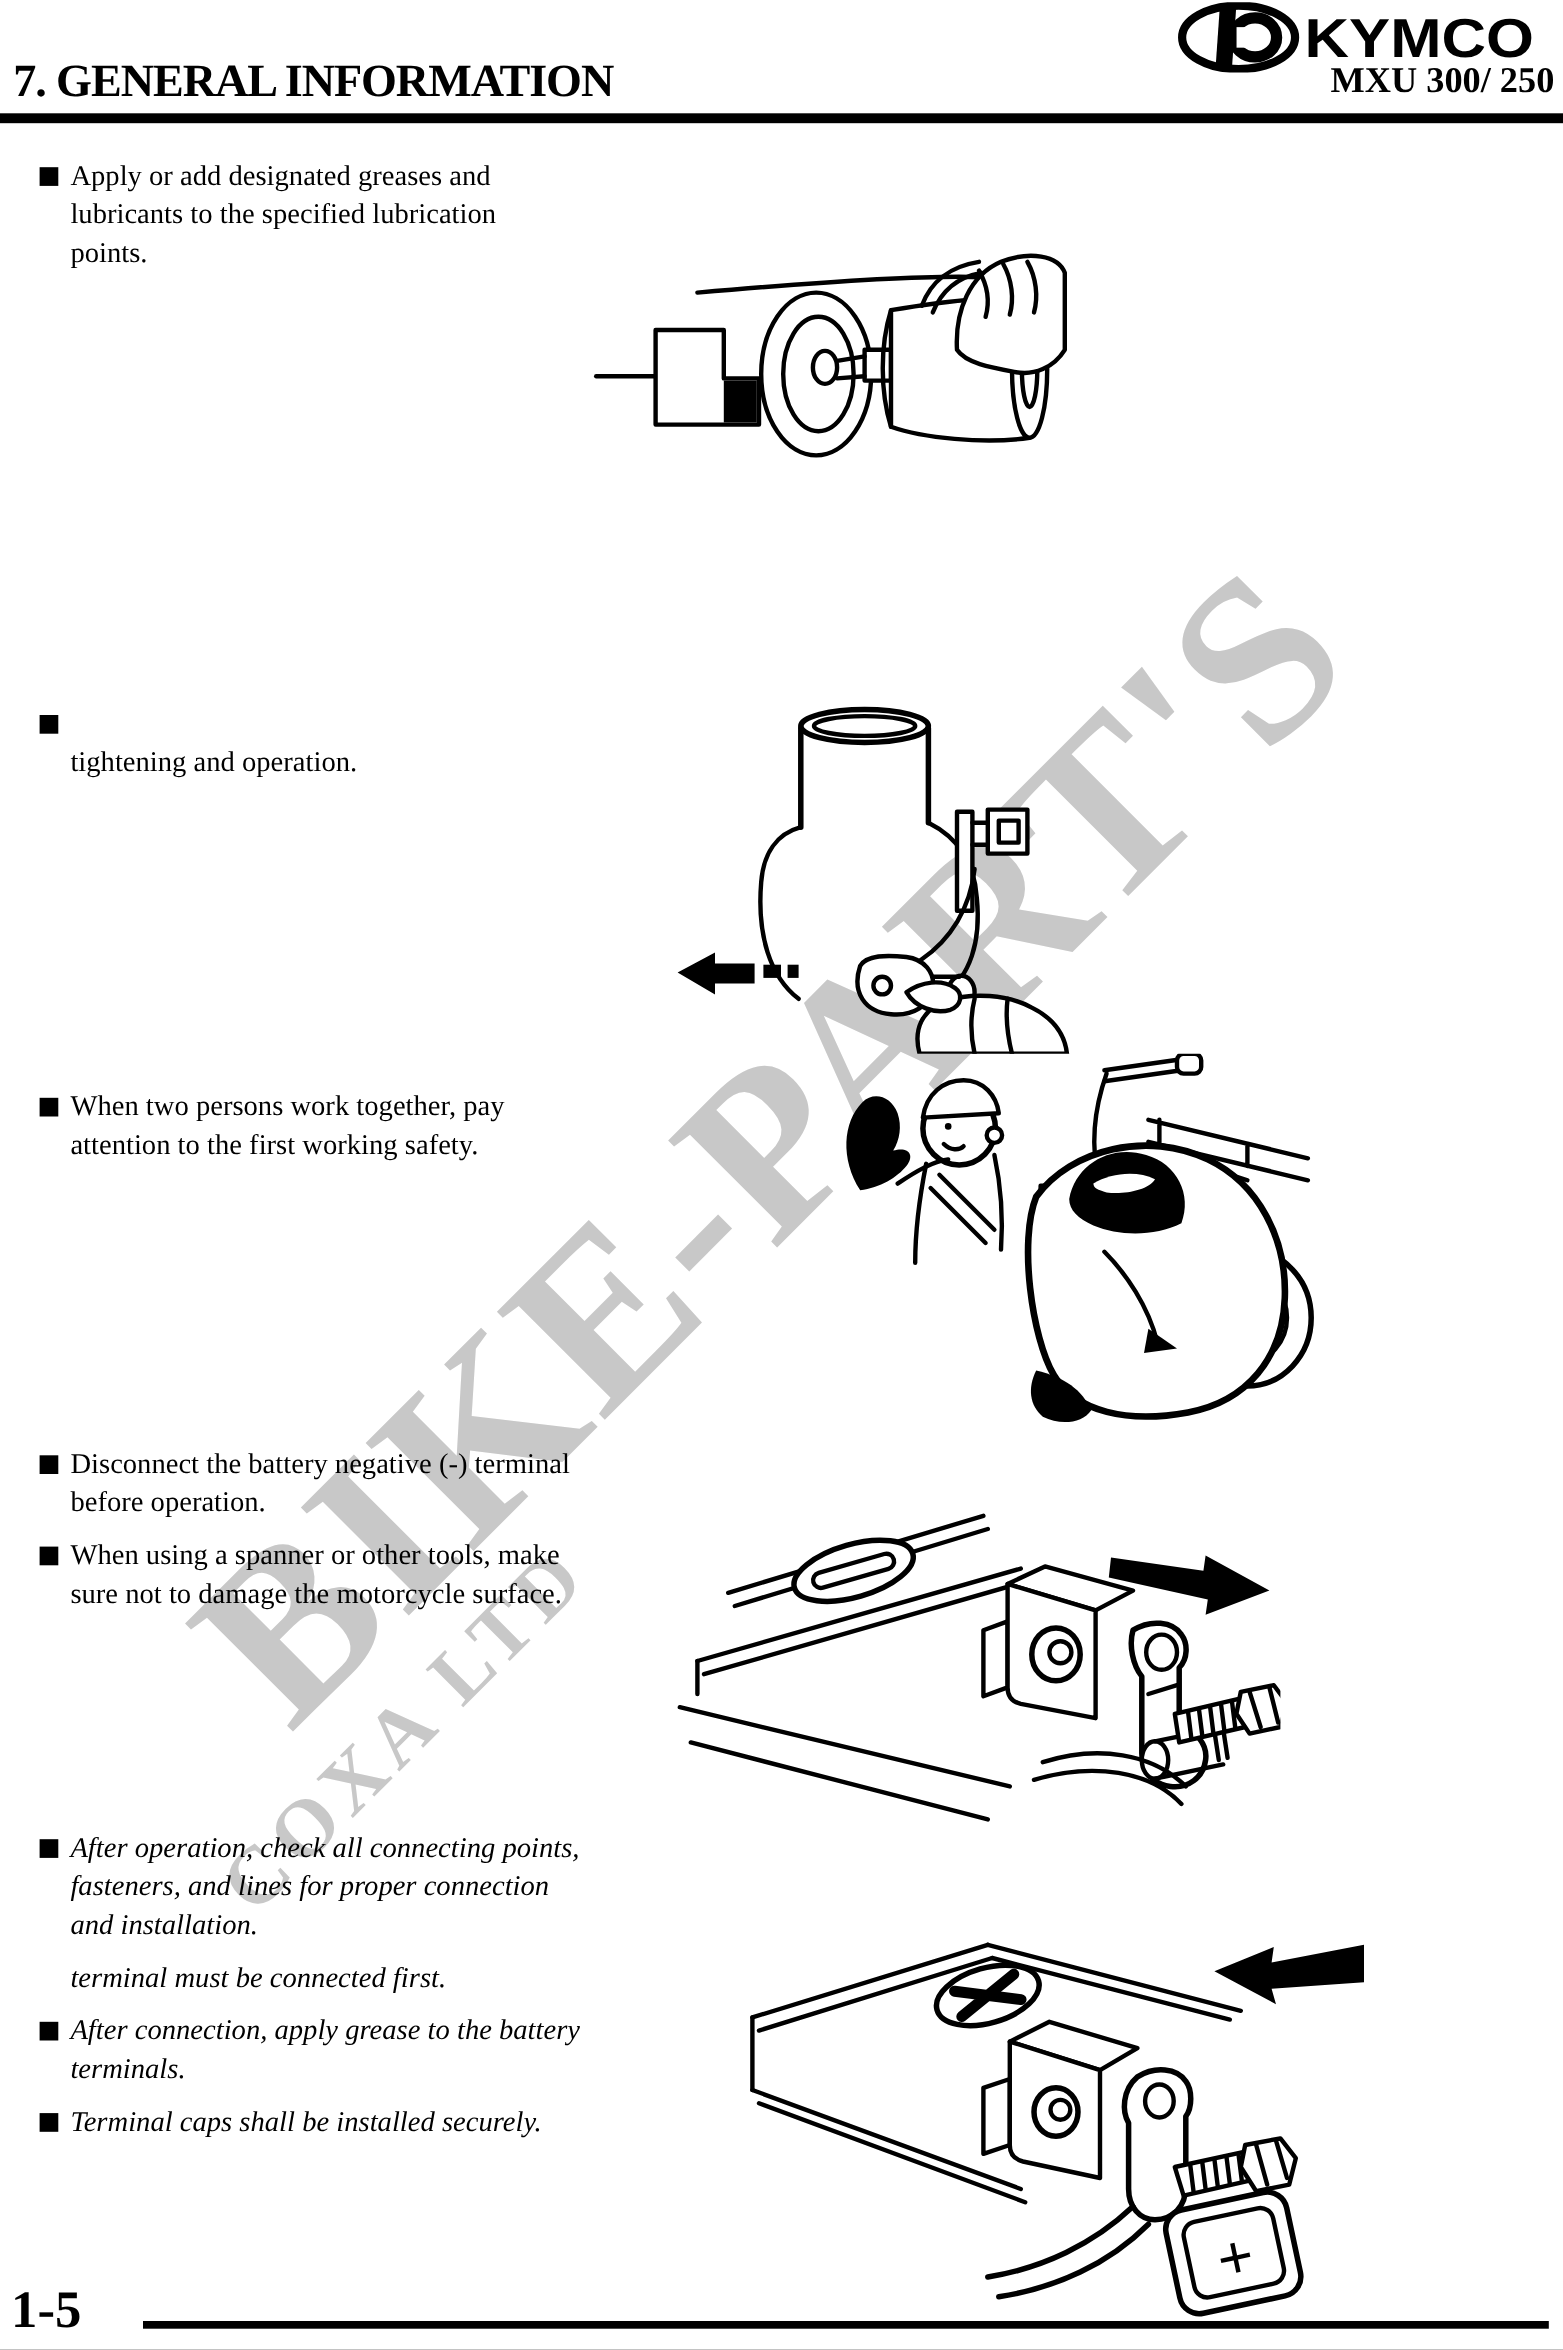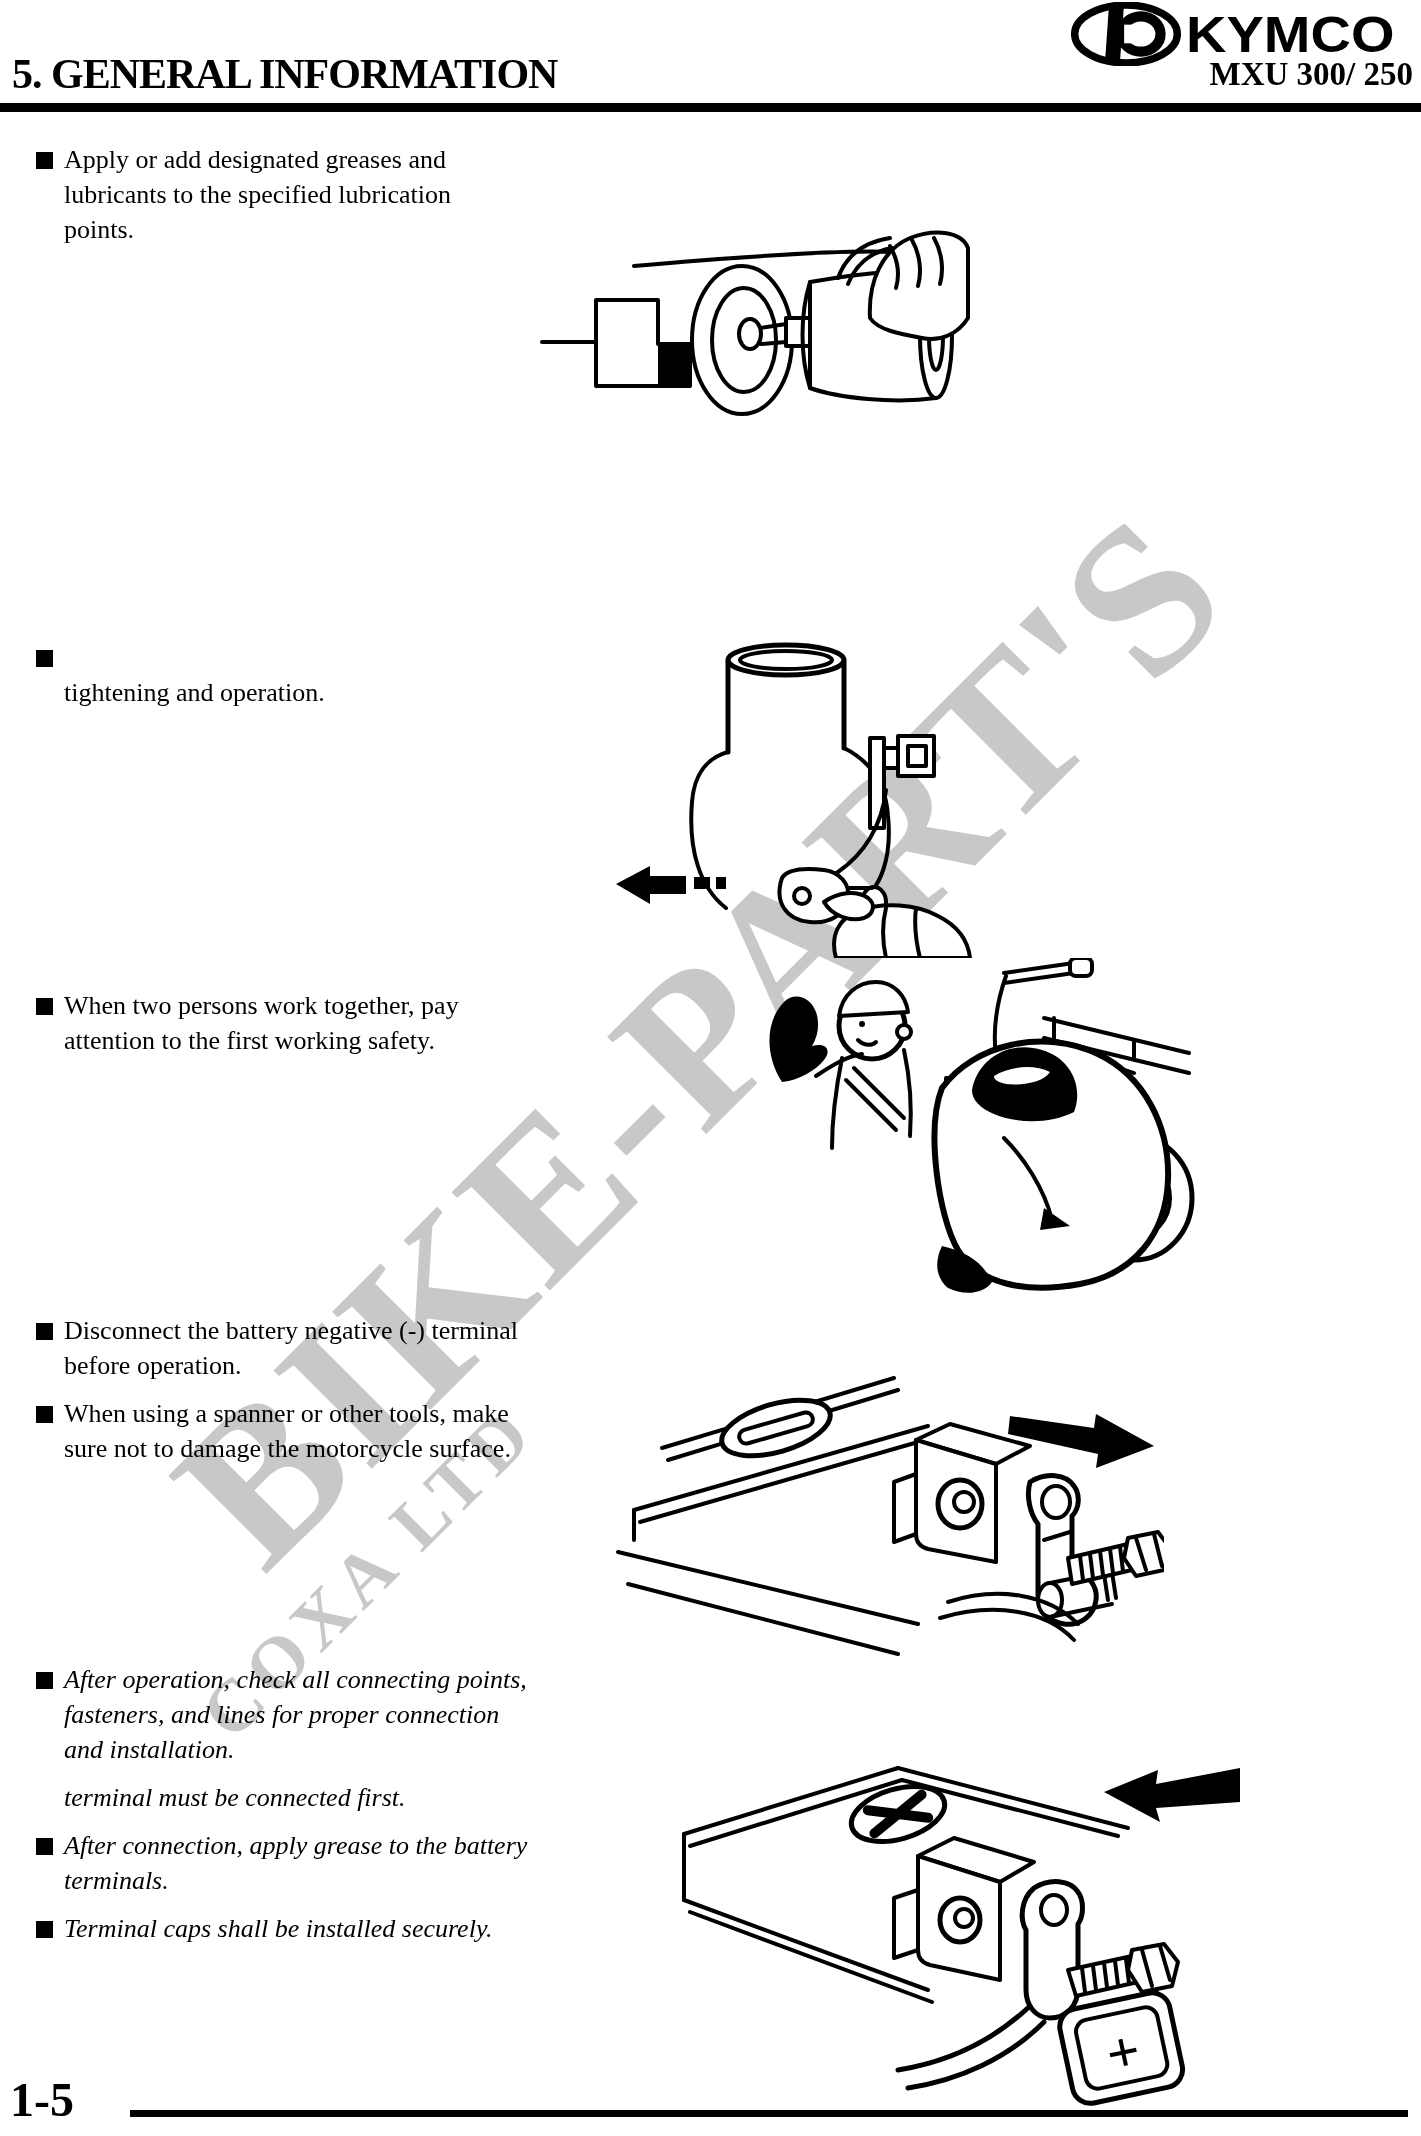--- a/index.html
+++ b/index.html
@@ -54,21 +54,21 @@
 </head>
 <body>
 
 <div class="page">
 
   <div class="wm wm-primary">BIKE-PART'S</div>
   <div class="wm wm-secondary">COXA LTD</div>
 
   <div class="content">
 
-    <div class="abs section-title">5. GENERAL INFORMATION</div>
+    <div class="abs section-title">7. GENERAL INFORMATION</div>
 
     <svg class="abs" style="left:1070px;top:2px;" width="112" height="64" viewBox="0 0 120 68">
       <ellipse cx="60" cy="34" rx="55" ry="31" fill="none" stroke="#000" stroke-width="8"></ellipse>
       <path d="M42,6 L58,6 L58,62 L42,62 Z" fill="#000" transform="skewX(-4)"></path>
       <ellipse cx="76" cy="34" rx="21" ry="19" fill="none" stroke="#000" stroke-width="11"></ellipse>
       <rect x="58" y="24" width="10" height="20" fill="#fff"></rect>
     </svg>
     <div class="abs brand-text">KYMCO</div>
     <div class="abs model-text">MXU 300/ 250</div>
     <div class="abs header-rule"></div>

